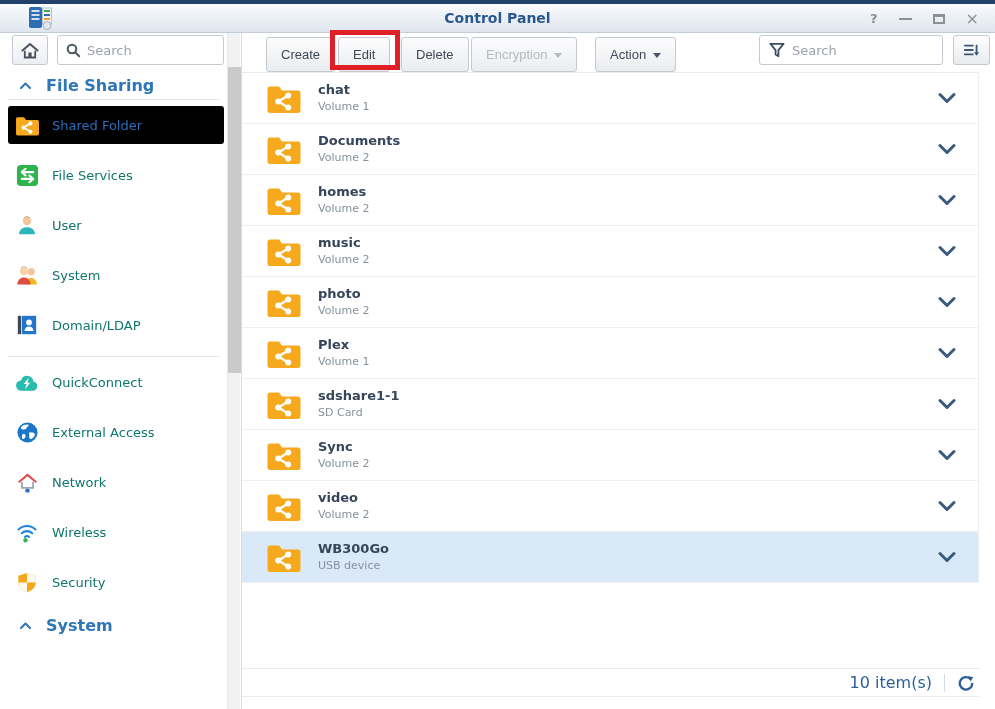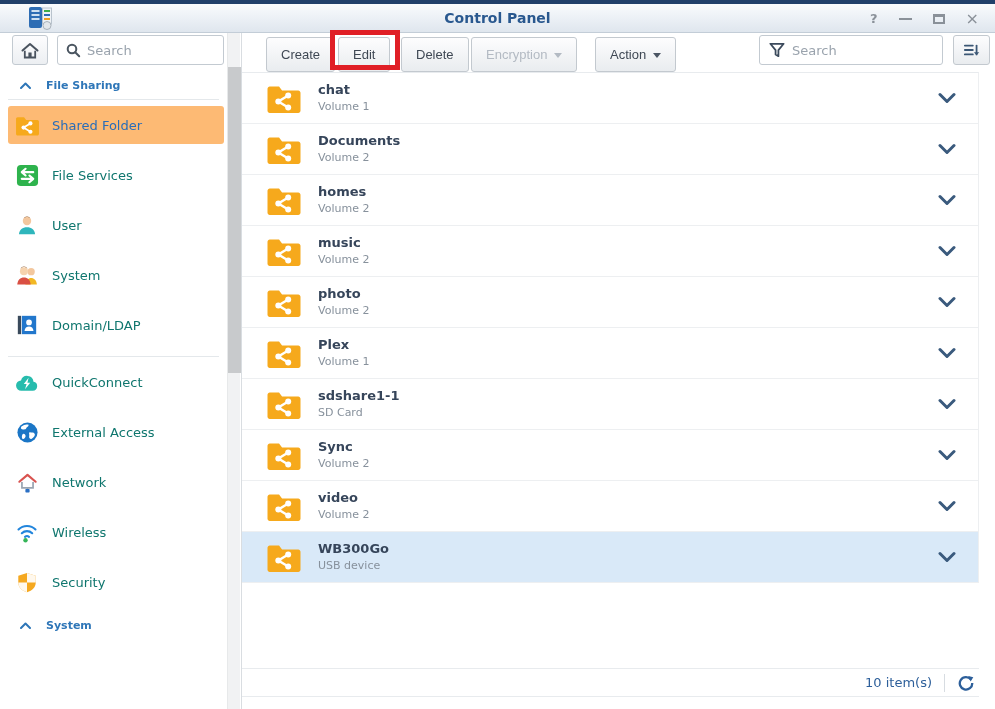--- a/index.html
+++ b/index.html
@@ -42,31 +42,31 @@
     display:flex; align-items:center; padding-left:8px; gap:6px;
   }
   .sb-search-box input, .filter-box input {
     border:none; outline:none; background:transparent; flex:1; min-width:0;
     font-family:inherit; font-size:13px; color:#444;
   }
   .sb-search-box input::placeholder, .filter-box input::placeholder { color:#9aa3ad; }
   .section-hdr {
     margin-top:12px; height:16px; padding-left:20px;
     display:flex; align-items:center; gap:15px;
-    color:#2e76b8; font-size:11px; font-weight:bold; cursor:pointer;
+    color:#2e76b8; font-size:16px; font-weight:bold; cursor:pointer;
   }
   .section-div { margin:6px 8px 0 8px; border-top:1px solid #e4e8eb; }
   .sb-item {
     height:50px; display:flex; align-items:center; padding-left:14px; gap:12px;
     font-size:13px; color:#0f766e; cursor:pointer;
   }
   .sb-item .sb-ic { width:26px; height:26px; display:flex; align-items:center; justify-content:center; flex:none; }
   .sb-item.sel {
     height:38px; margin:6px 3px 6px 8px; padding-left:6px;
-    background:#fdba74; border-radius:3px; color:#2a6db8;
+    background:#000000; border-radius:3px; color:#2a6db8;
   }
   .section-hdr.second { margin-top:10px; }
 
   
   .sb-scroll { position:absolute; left:227px; top:33px; width:13px; height:676px; background:#f1f2f3; border-left:1px solid #e7e9ea; }
   .sb-thumb { position:absolute; left:0; top:34px; width:13px; height:306px; background:#c8cacc; }
 
   
   .main { position:absolute; left:241px; top:33px; width:754px; height:676px; background:#fff; border-left:1px solid #d9dde1; }
   .toolbar { position:relative; height:38px; }
@@ -106,21 +106,21 @@
   .frow .ftxt { margin-left:16px; display:flex; flex-direction:column; justify-content:center; }
   .fname { font-size:13px; font-weight:bold; color:#36455a; line-height:16px; }
   .floc  { font-size:11px; color:#87919c; line-height:14px; margin-top:2px; }
   .row-chev { position:absolute; right:22px; top:50%; transform:translateY(-50%); width:18px; height:12px; }
 
   .footer {
     position:absolute; left:0; top:635px; right:16px; height:29px;
     border-top:1px solid #e8ebee; border-bottom:1px solid #e8ebee;
     display:flex; align-items:center; justify-content:flex-end;
   }
-  .f-count { font-size:13px; color:#2d5f9a; }
+  .f-count { font-size:16px; color:#2d5f9a; }
   .f-sep { width:1px; height:18px; background:#d7dce1; margin:0 10px 0 12px; }
   .refresh-btn { width:22px; height:22px; display:flex; align-items:center; justify-content:center; margin-right:2px; cursor:pointer; }
 </style>
 </head>
 <body>
 
 <div class="top-strip"></div>
 <div class="titlebar">
   <span class="app-icon">
     <svg width="25" height="25" viewBox="0 0 25 25">

